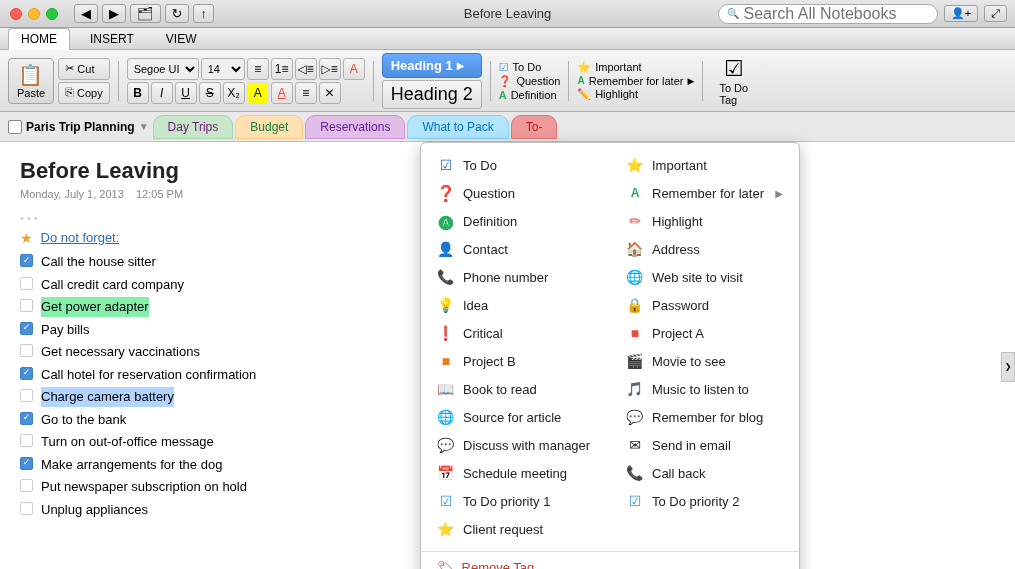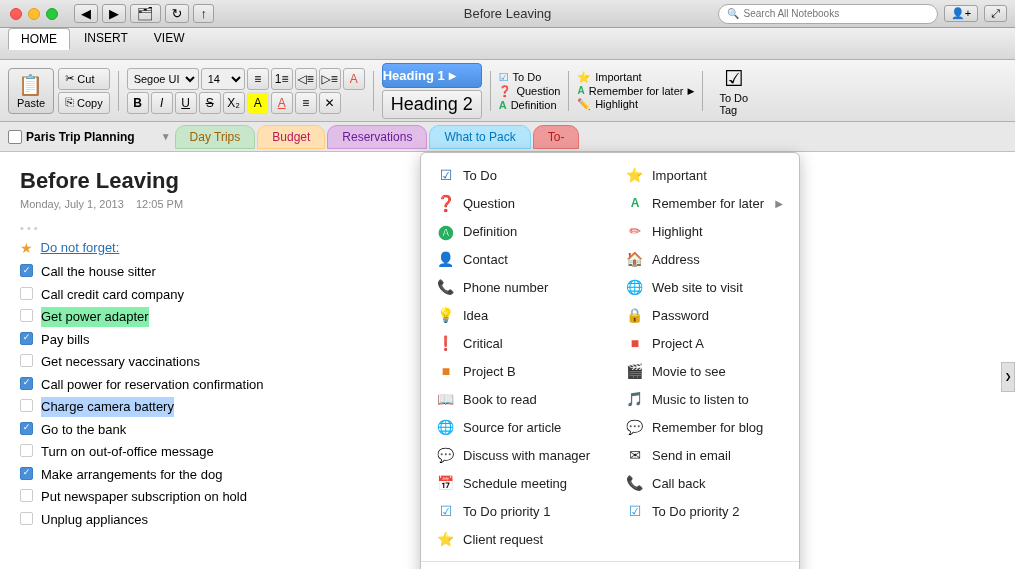--- a/index.html
+++ b/index.html
@@ -18,21 +18,21 @@
     .traffic-light { width: 12px; height: 12px; border-radius: 50%; }
     .tl-red { background: #ff5f56; border: 1px solid #e0443e; }
     .tl-yellow { background: #ffbd2e; border: 1px solid #dea123; }
     .tl-green { background: #27c93f; border: 1px solid #1aab29; }
     .title-bar-title { position: absolute; left: 50%; transform: translateX(-50%); font-size: 13px; color: #333; font-weight: 500; }
     .title-bar-right { margin-left: auto; display: flex; align-items: center; gap: 6px; padding-right: 8px; }
     .search-box {
       display: flex; align-items: center; background: #fff; border: 1px solid #aaa; border-radius: 10px;
       padding: 2px 8px; width: 220px; height: 20px;
     }
-    .search-box input { border: none; outline: none; font-size: 10px; color: #999; width: 100%; background: transparent; }
+    .search-box input { border: none; outline: none; font-size: 16px; color: #999; width: 100%; background: transparent; }
     .search-icon { color: #888; font-size: 10px; margin-right: 4px; }
     .nav-btn { background: linear-gradient(to bottom, #f0f0f0, #d8d8d8); border: 1px solid #a0a0a0; border-radius: 3px; padding: 1px 6px; font-size: 11px; cursor: pointer; }
 
     
     .toolbar {
       background: linear-gradient(to bottom, #f5f5f5, #e0e0e0);
       height: 62px;
       border-bottom: 1px solid #b0b0b0;
       display: flex;
       align-items: center;
@@ -55,42 +55,42 @@
     
     .notebook-bar {
       background: #e8e8e8;
       height: 30px;
       display: flex;
       align-items: center;
       padding: 0 8px;
       border-bottom: 1px solid #c0c0c0;
       gap: 4px;
     }
-    .notebook-name { font-size: 12px; font-weight: 600; margin-right: 22px; display: flex; align-items: center; gap: 3px; }
+    .notebook-name { font-size: 12px; font-weight: 600; margin-right: 0; display: flex; align-items: center; gap: 3px; }
     .notebook-name-icon { width: 14px; height: 14px; border: 1px solid #888; background: white; border-radius: 2px; }
 
     
     .content-tabs {
       display: flex;
       align-items: center;
       gap: 0;
       overflow: visible;
       position: relative;
     }
     .tab {
       padding: 4px 14px;
       border-radius: 10px 10px 0 0;
       font-size: 12px;
       cursor: pointer;
       white-space: nowrap;
       border: 1px solid transparent;
       margin-right: 2px;
     }
-    .tab-day { background: #c8e6c9; color: #a16207; border-color: #a5d6a7; }
-    .tab-budget { background: #ffe0b2; color: #be185d; border-color: #ffcc80; }
+    .tab-day { background: #c8e6c9; color: #701a75; border-color: #a5d6a7; }
+    .tab-budget { background: #ffe0b2; color: #15803d; border-color: #ffcc80; }
     .tab-reservations { background: #e1bee7; color: #6a1b9a; border-color: #ce93d8; }
     .tab-pack { background: #b3e5fc; color: #0277bd; border-color: #81d4fa; }
     .tab-toleave { background: #ef9a9a; color: #b71c1c; border-color: #e57373; }
 
     
     .main-content {
       display: flex;
       height: calc(569px - 28px - 62px - 30px);
       position: relative;
     }
@@ -150,26 +150,26 @@
       align-items: center;
       gap: 8px;
       cursor: pointer;
       font-size: 13px;
       color: #c0392b;
     }
 
     
     .menu-tabs {
       background: linear-gradient(to bottom, #f0f0f0, #d8d8d8);
-      height: 32px;
-      display: flex;
-      align-items: flex-start;
+      height: 22px;
+      display: flex;
+      align-items: flex-end;
       border-bottom: 1px solid #b0b0b0;
       padding: 0 8px;
-      gap: 2px;
+      gap: 8px;
     }
     .menu-tab {
       padding: 3px 12px;
       font-size: 12px;
       cursor: pointer;
       border-radius: 4px 4px 0 0;
     }
     .menu-tab.active { background: white; border: 1px solid #b0b0b0; border-bottom: 1px solid white; margin-bottom: -1px; }
 
     
@@ -261,21 +261,21 @@
       <div class="format-btn" style="background:#ffff00;border-color:#ddd;">A</div>
       <div class="format-btn" style="color:#e74c3c;text-decoration:underline;">A</div>
       <div class="format-btn">≡</div>
       <div class="format-btn">✕</div>
     </div>
   </div>
 
   <div class="toolbar-separator"></div>
 
   <div style="display:flex;flex-direction:column;gap:2px;">
-    <div class="heading-section" style="display:flex;flex-direction:row;align-items:center;gap:4px;padding:4px 0;">
+    <div class="heading-section" style="display:flex;flex-direction:row;align-items:center;gap:4px;padding:4px 8px;">
       <span style="color:white;font-size:13px;font-weight:bold;">Heading 1</span>
       <span style="color:white;font-size:10px;">▶</span>
     </div>
     <div style="background:linear-gradient(to bottom,#f5f5f5,#e0e0e0);border:1px solid #b0b0b0;border-radius:3px;padding:3px 8px;font-size:18px;cursor:pointer;">
       <span>Heading 2</span>
     </div>
   </div>
 
   <div class="toolbar-separator"></div>
 
@@ -367,21 +367,21 @@
       <li>
         <div class="checkbox checked">✓</div>
         <span>Pay bills</span>
       </li>
       <li>
         <div class="checkbox"></div>
         <span>Get necessary vaccinations</span>
       </li>
       <li>
         <div class="checkbox checked">✓</div>
-        <span>Call power for reservation confirmation</span>
+        <span>Call hotel for reservation confirmation</span>
       </li>
       <li>
         <div class="checkbox"></div>
         <span class="selected-text">Charge camera battery</span>
       </li>
       <li>
         <div class="checkbox checked">✓</div>
         <span>Go to the bank</span>
       </li>
       <li>

